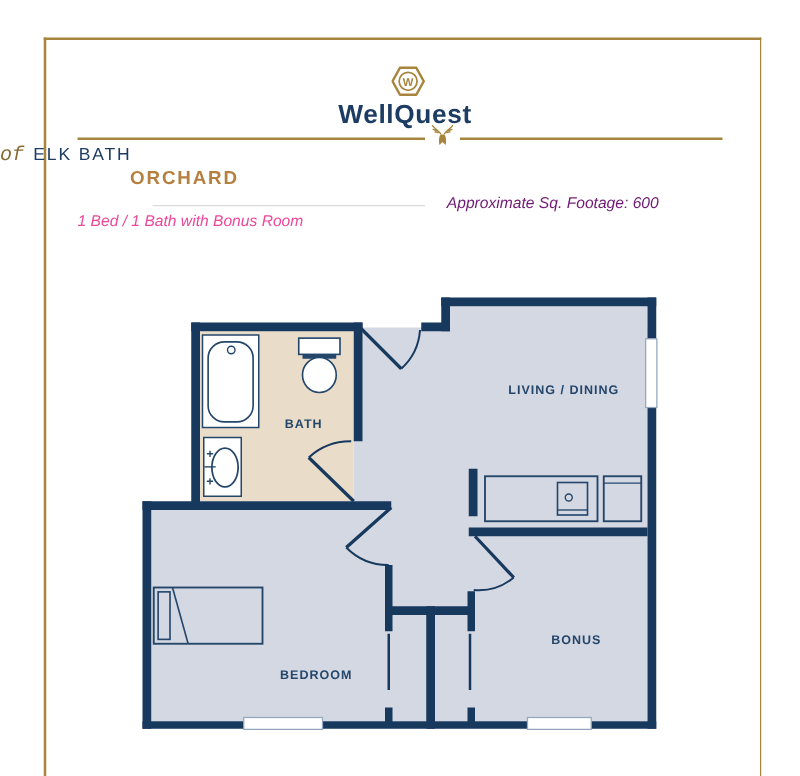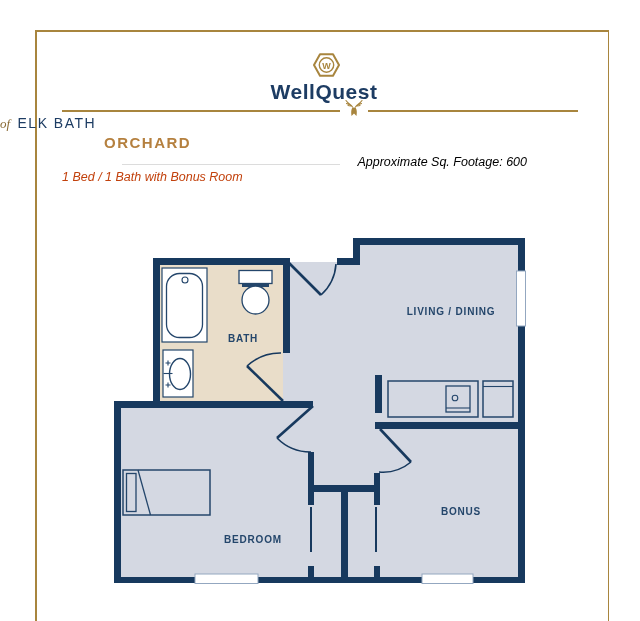--- a/index.html
+++ b/index.html
@@ -17,36 +17,36 @@
     position:absolute;left:0;top:80px;width:100%;
     font-size:21px;font-weight:600;color:#1d3c63;letter-spacing:.5px;
   }
   .divider-gold{position:absolute;top:110px;height:1.5px;background:#a8853e;}
   .elk{position:absolute;left:341px;top:98px;}
   .brand-loc{
     position:absolute;left:0;top:115px;width:100%;
     font-size:14px;color:#1d3c63;letter-spacing:1.5px;font-weight:500;
   }
   .brand-loc .of{
-    font-family:Liberation Serif, serif;font-style:italic;
-    letter-spacing:0;font-size:13px;color:#8a6b35;margin-right:2px;
+    font-family:Liberation Mono, monospace;font-style:italic;
+    letter-spacing:0;font-size:16px;color:#8a6b35;margin-right:2px;
   }
   
   .plan-name{
     position:absolute;left:62px;top:134px;
     font-size:15px;font-weight:bold;color:#b5803f;letter-spacing:1.5px;margin-left:42px;
   }
   .title-rule{position:absolute;left:122px;top:164px;width:218px;height:1px;background:#dcdcdc;}
   .plan-subtitle{
     position:absolute;left:62px;top:170px;
-    font-size:12.5px;font-style:italic;color:#c2410c;
+    font-size:12.5px;font-style:italic;color:#ec4899;
   }
   .footage{
     position:absolute;right:113px;top:155px;
-    font-size:12.5px;font-style:italic;color:#000000;
+    font-size:12.5px;font-style:italic;color:#701a75;
   }
   svg text{
     font-family:"Liberation Sans",sans-serif;
     font-size:10px;font-weight:bold;fill:#24466b;letter-spacing:.8px;
   }
 </style>
 </head>
 <body>
 
 <div class="frame-line" style="left:35px;top:30px;width:574px;height:1.5px;"></div>

